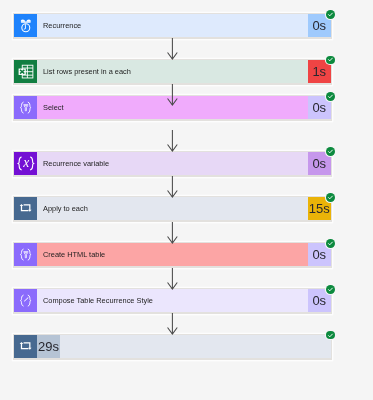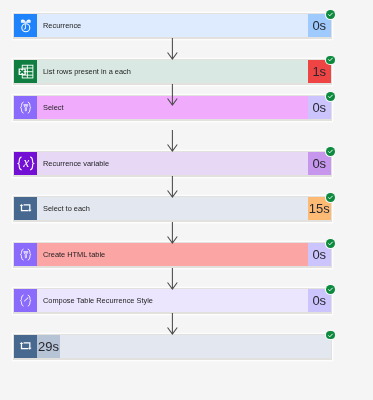--- a/index.html
+++ b/index.html
@@ -158,22 +158,22 @@
      <g fill="none" stroke="#fff" stroke-width="1.3" stroke-linecap="butt" stroke-linejoin="miter">
        <path d="M7.6 9.2 V14.15 H14.9"></path>
        <path d="M16.3 13.45 V8.3 H9.8"></path>
      </g>
      <g fill="#fff">
        <path d="M5.75 9.5 L7.6 7.2 L9.5 9.5 Z"></path>
        <path d="M14.4 13.2 L16.3 15.5 L18.15 13.2 Z"></path>
      </g>
    </svg>
       </div>
-    <div class="body">Select to each</div>
-    <div class="dur" style="background:#fdba74">15s</div>
+    <div class="body">Apply to each</div>
+    <div class="dur" style="background:#eab308">15s</div>
     <div class="badge" style="background:#0c8a3e">
         <svg width="7" height="7" viewBox="0 0 12 12">
           <path d="M2.6 6.2 L4.7 8.3 L9.2 3.6" fill="none" stroke="#fff" stroke-width="1.6" stroke-linecap="round" stroke-linejoin="round"></path>
         </svg>
       </div>
   </div>
     <div class="arrow" style="top:221.728px"><svg width="10.8" height="22" viewBox="0 0 10.8 22">
      <path d="M5.4 0 V20.9" fill="none" stroke="#4a4a4a" stroke-width="1.05"></path>
      <path d="M0.55 14.5 L5.4 21.1 L10.25 14.5" fill="none" stroke="#4a4a4a" stroke-width="1.05" stroke-linecap="butt" stroke-linejoin="miter"></path>
    </svg></div>

